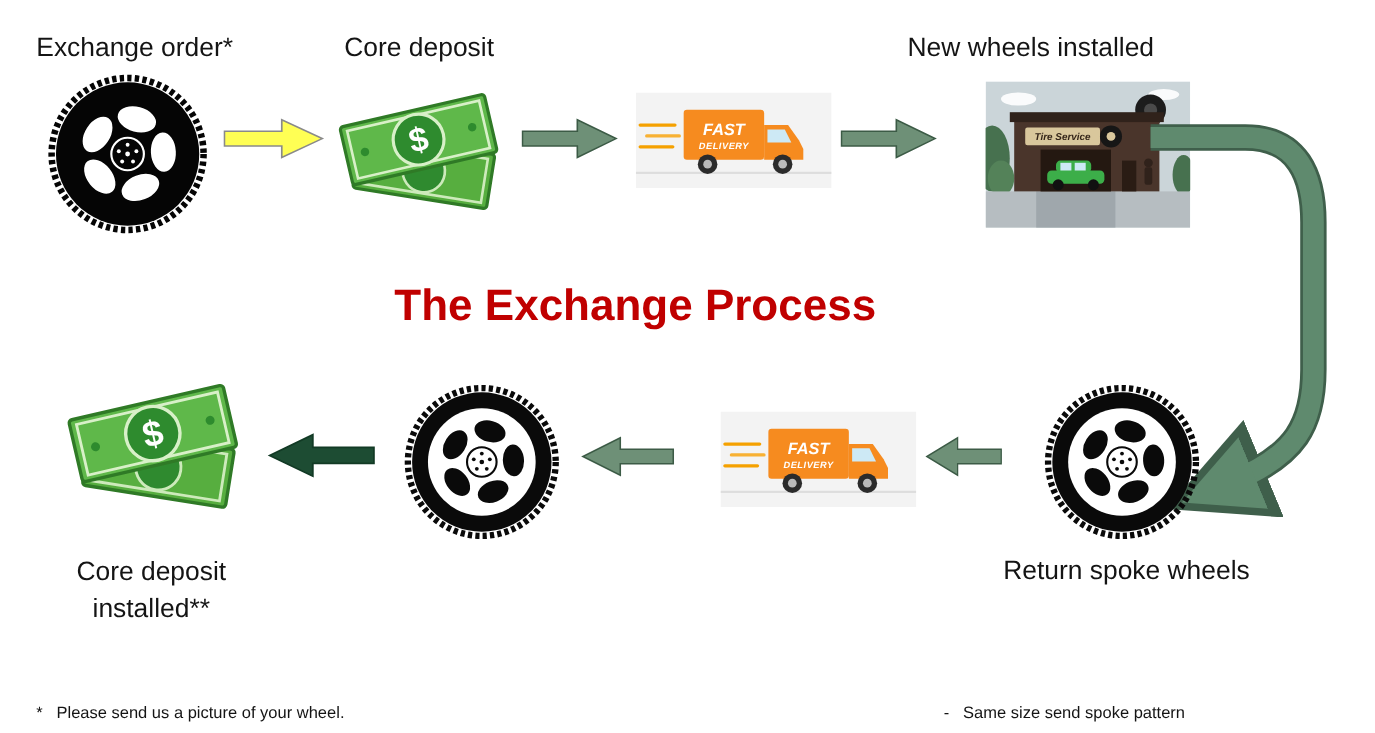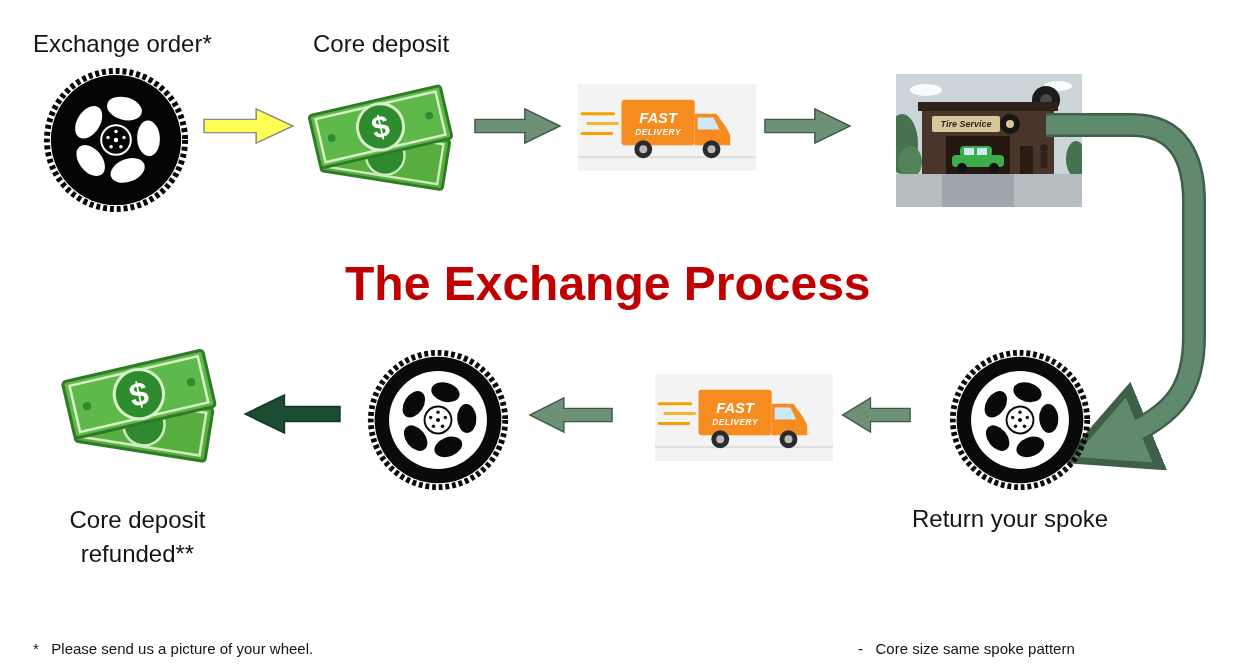--- a/index.html
+++ b/index.html
@@ -4,21 +4,21 @@
 <style>
   html,body{margin:0;padding:0;background:#ffffff;}
   .canvas{
     position:relative;width:1250px;height:666px;background:#ffffff;overflow:hidden;
     font-family:"Liberation Sans", sans-serif;color:#1a1a1a;
   }
   .lbl{position:absolute;font-size:24px;font-weight:500;color:#141414;white-space:nowrap;}
   .lbl-center{text-align:center;line-height:34px;white-space:normal;}
   .title{
     position:absolute;left:345px;top:256px;width:465px;text-align:center;
-    font-size:48px;font-weight:bold;color:#C00000;white-space:nowrap;
+    font-size:40px;font-weight:bold;color:#C00000;white-space:nowrap;
   }
   .icon{position:absolute;}
   .icon svg{display:block;width:100%;height:100%;}
   .footnote{position:absolute;font-size:15px;font-weight:500;line-height:22px;color:#141414;white-space:pre;}
   .truck-fast{font-family:"Liberation Sans",sans-serif;font-style:italic;font-weight:bold;font-size:15px;fill:#ffffff;text-anchor:middle;}
   .truck-del{font-family:"Liberation Sans",sans-serif;font-style:italic;font-weight:bold;font-size:8.5px;fill:#ffffff;text-anchor:middle;letter-spacing:0.5px;}
   .sign-text{font-family:"Liberation Sans",sans-serif;font-style:italic;font-weight:bold;font-size:9px;fill:#332418;text-anchor:middle;}
   .dollar{font-family:"Liberation Sans",sans-serif;font-weight:bold;font-size:32px;fill:#ffffff;text-anchor:middle;}
 </style>
 </head>
@@ -111,20 +111,21 @@
         <circle cx="135" cy="66" r="4" fill="#bbbbbb"></circle>
     </svg>
   </div>
 
   <div class="icon" style="left:764px;top:107px;width:88px;height:38px">
     <svg viewBox="0 0 90 40" preserveAspectRatio="none">
       <polygon points="1,13 52,13 52,2 88,20 52,38 52,27 1,27" fill="#6E9077" stroke="#3C5B46" stroke-width="1.5"></polygon>
     </svg>
   </div>
 
+  <div class="lbl" style="left:825px;top:30px">New wheels installed</div>
 
   <div class="icon" style="left:896px;top:74px;width:186px;height:133px">
     <svg viewBox="0 0 186 133">
       <rect width="186" height="133" fill="#CBD5D9"></rect>
       <ellipse cx="30" cy="16" rx="16" ry="6" fill="#ffffff" opacity="0.9"></ellipse>
       <ellipse cx="162" cy="12" rx="14" ry="5" fill="#ffffff" opacity="0.9"></ellipse>
       <ellipse cx="6" cy="70" rx="16" ry="30" fill="#47714F"></ellipse>
       <ellipse cx="14" cy="88" rx="12" ry="16" fill="#548259"></ellipse>
       <ellipse cx="180" cy="85" rx="10" ry="18" fill="#47714F"></ellipse>
       <rect x="0" y="100" width="186" height="33" fill="#B6BDC1"></rect>
@@ -193,21 +194,21 @@
       <g fill="#0a0a0a">
         <circle cx="75" cy="67" r="1.8"></circle>
           <circle cx="82.6" cy="72.5" r="1.8"></circle>
         <circle cx="79.7" cy="81.5" r="1.8"></circle>
           <circle cx="70.3" cy="81.5" r="1.8"></circle>
         <circle cx="67.4" cy="72.5" r="1.8"></circle>
           <circle cx="75" cy="75" r="2.2"></circle>
       </g>
     </svg>
   </div>
-  <div class="lbl" style="left:912px;top:505px">Return your spoke</div>
+  <div class="lbl" style="left:912px;top:505px">Return spoke wheels</div>
 
   <div class="icon" style="left:841px;top:396px;width:70px;height:38px">
     <svg viewBox="0 0 90 40" preserveAspectRatio="none">
       <polygon points="89,13 38,13 38,2 2,20 38,38 38,27 89,27" fill="#6E9077" stroke="#3C5B46" stroke-width="1.5"></polygon>
     </svg>
   </div>
 
   <div class="icon" style="left:655px;top:374px;width:178px;height:87px">
     <svg viewBox="0 0 180 88">
       <rect width="180" height="88" fill="#f3f3f3"></rect>
@@ -285,25 +286,25 @@
         <rect x="24" y="31" width="128" height="46" fill="none" stroke="#D8F0C8" stroke-width="2.5"></rect>
         <circle cx="36" cy="54" r="4" fill="#2E8B2E"></circle>
         <circle cx="140" cy="54" r="4" fill="#2E8B2E"></circle>
         <circle cx="88" cy="54" r="24" fill="#2E8B2E" stroke="#D8F0C8" stroke-width="3"></circle>
         <text class="dollar" x="88" y="65">$</text>
       </g>
     </svg>
   </div>
   <div class="lbl lbl-center" style="left:40px;top:503px;width:195px">
     <div>Core deposit</div>
-    <div>refunded**</div>
+    <div>installed**</div>
   </div>
 
   <div class="footnote" style="left:33px;top:594px">
     <div>*   Please send us a picture of your wheel.</div>
     
   </div>
   <div class="footnote" style="left:858px;top:594px">
-    <div>-   Core size same spoke pattern</div>
+    <div>-   Same size send spoke pattern</div>
     
   </div>
 
 </div>
 
 </body></html>

